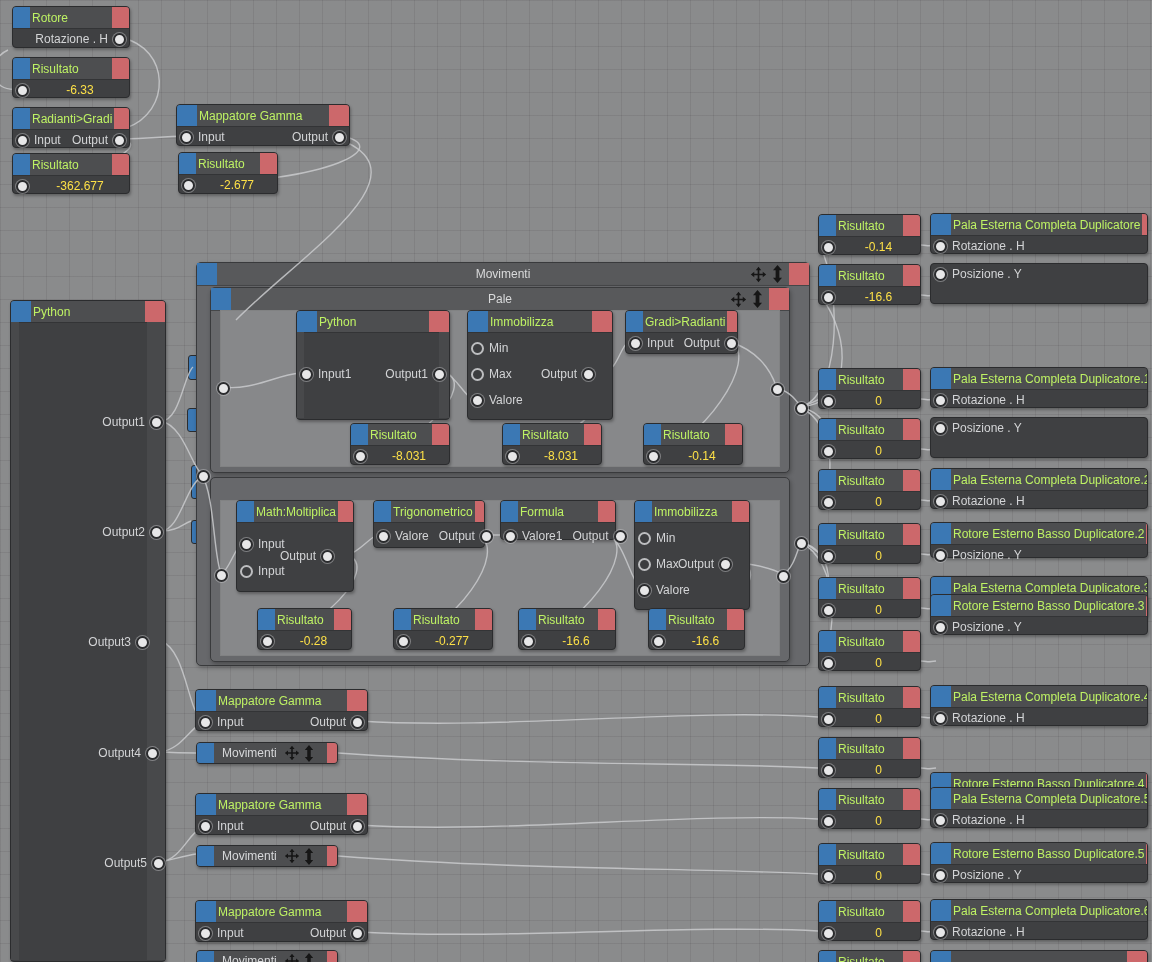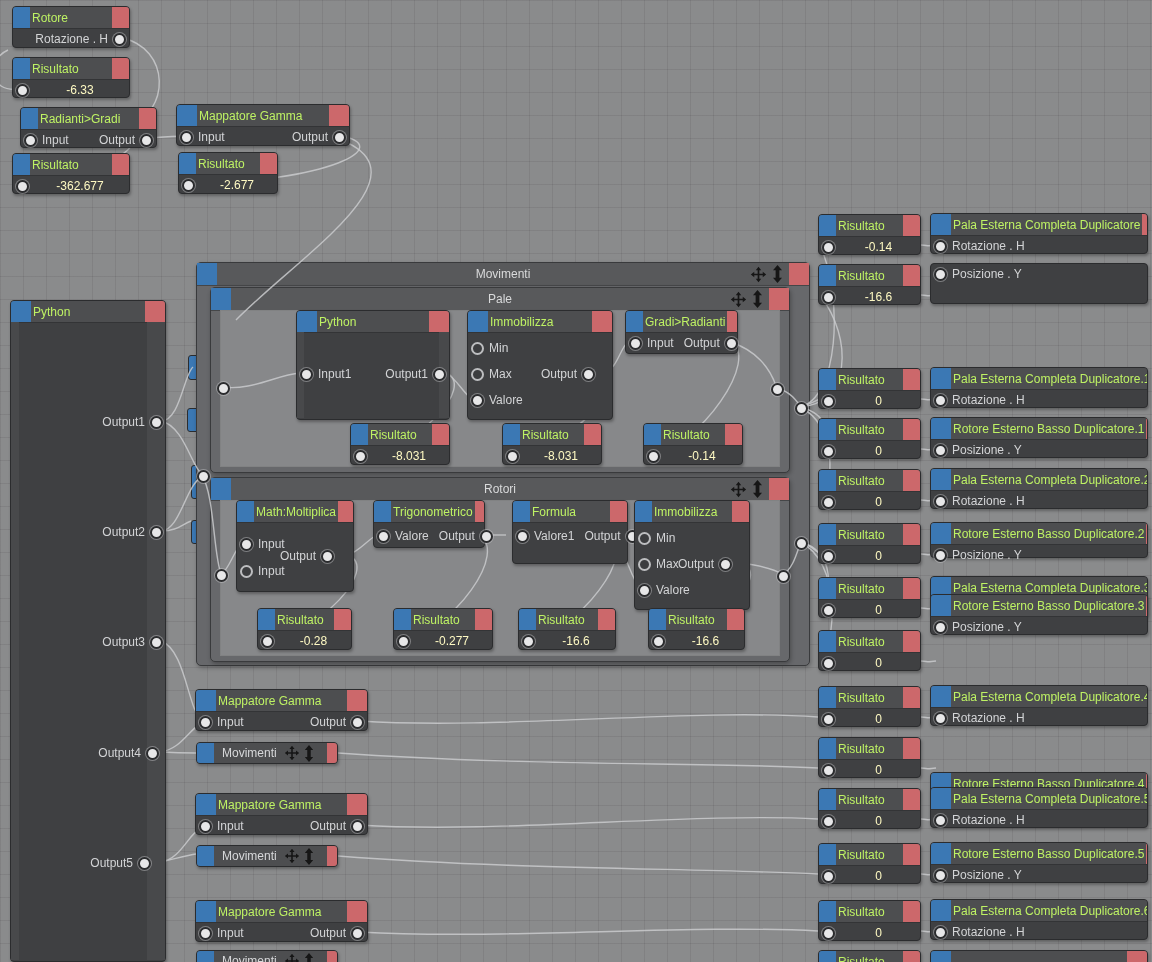--- a/index.html
+++ b/index.html
@@ -21,21 +21,21 @@
         box-sizing:border-box;color:#d3d4d6;font-size:12px;box-shadow:1px 2px 3px rgba(0,0,0,.3)}
   .hdr{position:relative;height:21px;background:#4d4e50;border-radius:3px 3px 0 0;display:flex;align-items:center;overflow:hidden;border-bottom:1px solid #333436}
   .hdr .t{flex:1;text-align:left;white-space:nowrap;padding:0 2px;color:#bef264}
   .chip{width:20px;height:100%;flex:0 0 auto}
   .chip.sm{width:17px}
   .row{display:flex;align-items:center;height:20px;padding:0 3px;gap:5px;white-space:nowrap}
   .arow{position:absolute;left:0;right:0}
   .pt{width:9px;height:9px;border-radius:50%;background:#e7e7e8;border:2px solid #2b2c2e;
       box-shadow:0 0 0 1px rgba(205,205,207,.45);flex:0 0 auto}
   .pt.h{background:#3c3d3f;border-color:#bdbec0;box-shadow:none}
-  .v{flex:1;text-align:center;color:#fef9c3}
+  .v{flex:1;text-align:center;color:#fde047}
   .sp{flex:1}
   .strip{position:absolute;top:21px;bottom:1px;background:#48494b}
   .gport{position:absolute;z-index:5;width:9px;height:9px;border-radius:50%;background:#e7e7e8;border:2px solid #2b2c2e;box-shadow:0 0 0 1px rgba(205,205,207,.45)}
   svg.wires{position:absolute;left:0;top:0;z-index:3;pointer-events:none}
   svg.wires path{fill:none;stroke:#c9cacc;stroke-width:1.4;opacity:.85}
   .mvicons{display:flex;gap:2px;align-items:center;margin:0 3px;flex:0 0 auto}
   .collapsed{display:flex;align-items:center;overflow:hidden;border-radius:4px;background:#4d4e50;gap:4px}
   .collapsed .ct{white-space:nowrap;padding-left:4px;color:#d7d8da}
 </style>
 </head>
@@ -77,34 +77,20 @@
           <path fill="#161616" d="M10 0 L16 7 H12.5 V17 H16 L10 24 L4 17 H7.5 V7 H4 Z"></path>
         </svg>
     </span>
     <span class="sp"></span>
     <i class="gchip cr"></i>
   </div>
   <div class="ginner grid" style="left:9px;right:9px;top:22px;bottom:5px"></div>
 </div>
 
 <div class="group" style="left:210px;top:477px;width:580px;height:185px">
-  <div class="ghdr">
-    <i class="gchip cb"></i>
-    <span class="gt">Rotori</span>
-    <span class="gicons">
-      <svg width="17" height="17" viewBox="0 0 20 20">
-          <path fill="#161616" d="M10 1 L13.2 5 H11 V9 H15 V6.8 L19 10 L15 13.2 V11 H11 V15 H13.2 L10 19 L6.8 15 H9 V11 H5 V13.2 L1 10 L5 6.8 V9 H9 V5 H6.8 Z"></path>
-        </svg>
-      <svg width="15" height="18" viewBox="0 0 20 24">
-          <path fill="#161616" d="M10 0 L16 7 H12.5 V17 H16 L10 24 L4 17 H7.5 V7 H4 Z"></path>
-        </svg>
-    </span>
-    <span class="sp"></span>
-    <i class="gchip cr"></i>
-  </div>
   <div class="ginner grid" style="left:9px;right:9px;top:22px;bottom:5px"></div>
 </div>
 
 <svg class="wires" width="1152" height="962">
   <path d="M122,38 C170,48 172,112 126,128"></path>
   <path d="M19,89 C-12,93 -14,60 8,50"></path>
   <path d="M122,139 C152,138 158,137 186,136"></path>
   <path d="M122,139 C160,148 62,184 19,185"></path>
   <path d="M341,136 C394,146 332,182 186,184"></path>
   <path d="M341,140 C430,175 300,255 236,320"></path>
@@ -190,21 +176,21 @@
       <i class="chip sm cb"></i>
       <span class="t">Risultato</span>
       <i class="chip sm cr"></i>
     </div>
   <div class="row">
       <i class="pt"></i>
       <span class="v">-6.33</span>
     </div>
 </div>
 
-<div class="node" style="left:20px;top:107px;width:137px;height:41px">
+<div class="node" style="left:12px;top:107px;width:118px;height:41px">
   <div class="hdr">
       <i class="chip sm cb"></i>
       <span class="t">Radianti&gt;Gradi</span>
       <i class="chip sm cr"></i>
     </div>
   <div class="row">
       <i class="pt"></i>
       <span class="lab">Input</span>
       <span class="sp"></span>
       <span class="lab">Output</span>
@@ -262,31 +248,31 @@
   <div class="row arow" style="top:111px;padding-right:2px">
       <span class="sp"></span>
       <span class="lab">Output1</span>
       <i class="pt"></i>
     </div>
   <div class="row arow" style="top:221px;padding-right:2px">
       <span class="sp"></span>
       <span class="lab">Output2</span>
       <i class="pt"></i>
     </div>
-  <div class="row arow" style="top:331px;padding-right:2px">
+  <div class="row arow" style="top:331px;padding-right:16px">
       <span class="sp"></span>
       <span class="lab">Output3</span>
       <i class="pt"></i>
     </div>
   <div class="row arow" style="top:442px;padding-right:6px">
       <span class="sp"></span>
       <span class="lab">Output4</span>
       <i class="pt"></i>
     </div>
-  <div class="row arow" style="top:552px;padding-right:14px">
+  <div class="row arow" style="top:552px;padding-right:0">
       <span class="sp"></span>
       <span class="lab">Output5</span>
       <i class="pt"></i>
     </div>
 </div>
 
 <div class="node" style="left:296px;top:310px;width:154px;height:110px">
   <div class="hdr">
       <i class="chip cb"></i>
       <span class="t">Python</span>
@@ -404,21 +390,21 @@
     </div>
   <div class="row" style="margin-top:3px">
       <i class="pt"></i>
       <span class="lab">Valore</span>
       <span class="sp"></span>
       <span class="lab">Output</span>
       <i class="pt"></i>
     </div>
 </div>
 
-<div class="node" style="left:512px;top:500px;width:116px;height:64px">
+<div class="node" style="left:500px;top:500px;width:116px;height:40px">
   <div class="hdr">
       <i class="chip sm cb"></i>
       <span class="t">Formula</span>
       <i class="chip sm cr"></i>
     </div>
   <div class="row" style="margin-top:3px">
       <i class="pt"></i>
       <span class="lab">Valore1</span>
       <span class="sp"></span>
       <span class="lab">Output</span>
@@ -650,25 +636,20 @@
       <i class="chip sm cb"></i>
       <span class="t">Risultato</span>
       <i class="chip sm cr"></i>
     </div>
   <div class="row">
       <i class="pt"></i>
       <span class="v">0</span>
     </div>
 </div>
 <div class="node" style="left:930px;top:417px;width:218px;height:41px">
-  <div class="hdr">
-      <i class="chip cb"></i>
-      <span class="t">Rotore Esterno Basso Duplicatore.1</span>
-      <i class="chip cr"></i>
-    </div>
   <div class="row">
       <i class="pt"></i>
       <span class="lab">Posizione . Y</span>
     </div>
 </div>
 
 <div class="node" style="left:818px;top:469px;width:103px;height:41px">
   <div class="hdr">
       <i class="chip sm cb"></i>
       <span class="t">Risultato</span>

